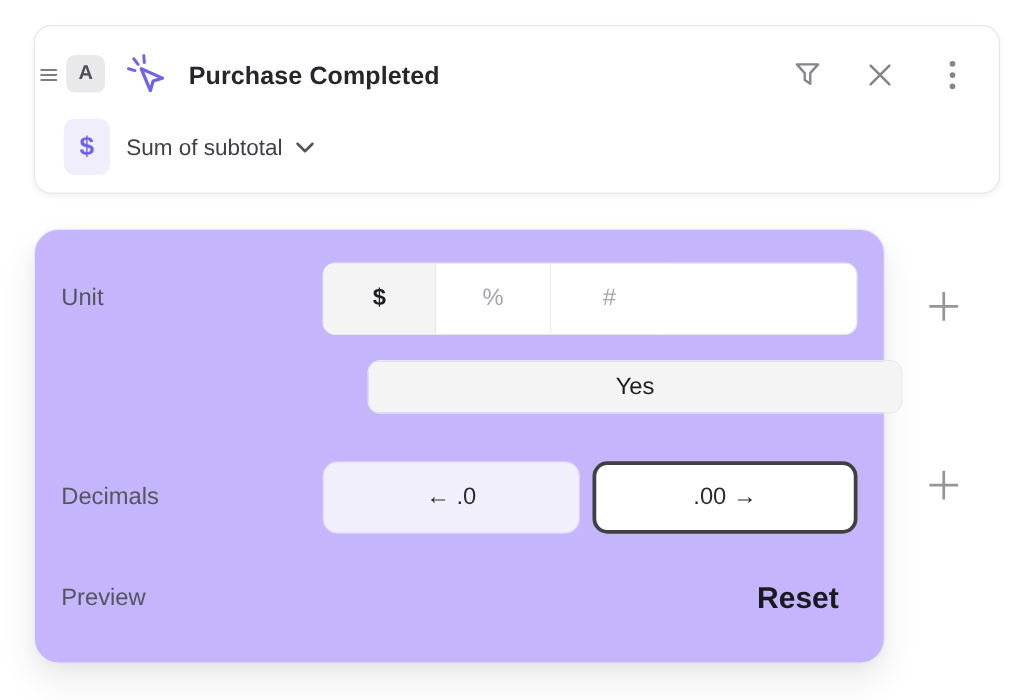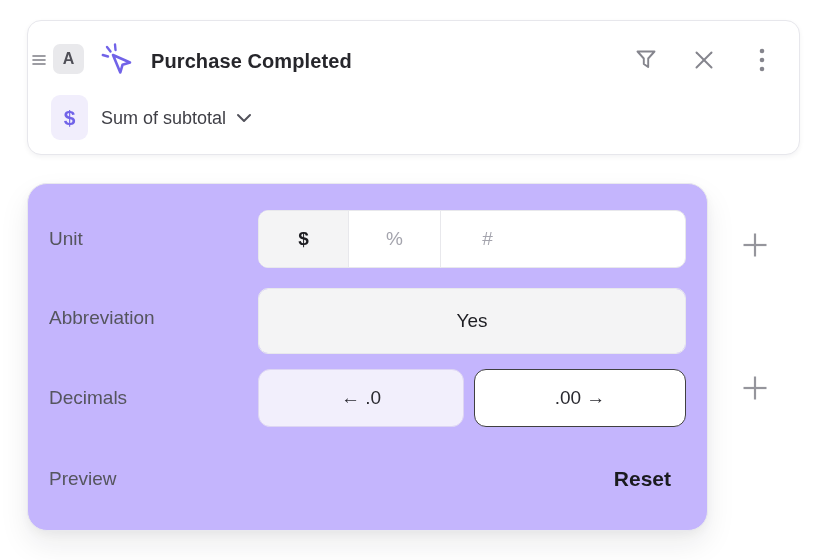--- a/index.html
+++ b/index.html
@@ -92,21 +92,21 @@
   .segmented {
     position: absolute; left: 230px;
     width: 428px;
     display: flex;
     border: 1px solid #e8e8ec;
     border-radius: 10px;
     overflow: hidden;
     background: #fff;
   }
   .seg-unit   { top: 26px;  height: 58px; }
-  .seg-abbrev { top: 104px; height: 66px; }
+  .seg-abbrev { top: 104px; height: 43px; margin-left: 36px; }
   .segment {
     display: flex; align-items: center; justify-content: center;
     font-size: 19px; color: #a4a4ad;
     border-right: 1px solid #e8e8ec;
     cursor: pointer; background: #fff;
     user-select: none;
   }
   .segment:last-child { border-right: none; }
   .segment.selected {
     background: #f4f4f5;
@@ -128,31 +128,31 @@
     user-select: none;
   }
   .dec-decrease {
     left: 230px; width: 206px;
     background: #f2effc;
     border: 1px solid #ddd5f3;
   }
   .dec-increase {
     left: 446px; width: 212px;
     background: #fff;
-    border: 1px solid #404040;
+    border: 3px solid #404040;
   }
 
   .preview-value {
     position: absolute; left: 230px; top: 282px;
     font-family: "DejaVu Sans Mono", monospace;
     font-size: 21px; color: #1f1f24; line-height: 26px;
   }
   .reset-btn {
     position: absolute; right: 36px; top: 284px;
-    font-size: 21px; font-weight: 700; color: #1b1b1f;
+    font-size: 24px; font-weight: 700; color: #1b1b1f;
     line-height: 22px;
     background: transparent; border: none; cursor: pointer;
     font-family: "Liberation Sans", sans-serif;
   }
 
   
   .add-btn {
     position: absolute; left: 741px;
     width: 28px; height: 28px;
     display: flex; align-items: center; justify-content: center;
@@ -221,21 +221,20 @@
 
 <div class="format-panel">
 
   <div class="row-label label-unit">Unit</div>
   <div class="segmented seg-unit">
     <div class="segment selected">$</div>
     <div class="segment">%</div>
     <div class="segment">#</div>
   </div>
 
-  <div class="row-label label-abbrev">Abbreviation</div>
   <div class="segmented seg-abbrev">
     <div class="segment selected">Yes</div>
   </div>
 
   <div class="row-label label-dec">Decimals</div>
   <div class="dec-btn dec-decrease">← .0</div>
   <div class="dec-btn dec-increase">.00 →</div>
 
   <div class="row-label label-prev">Preview</div>
   <button class="reset-btn">Reset</button>

